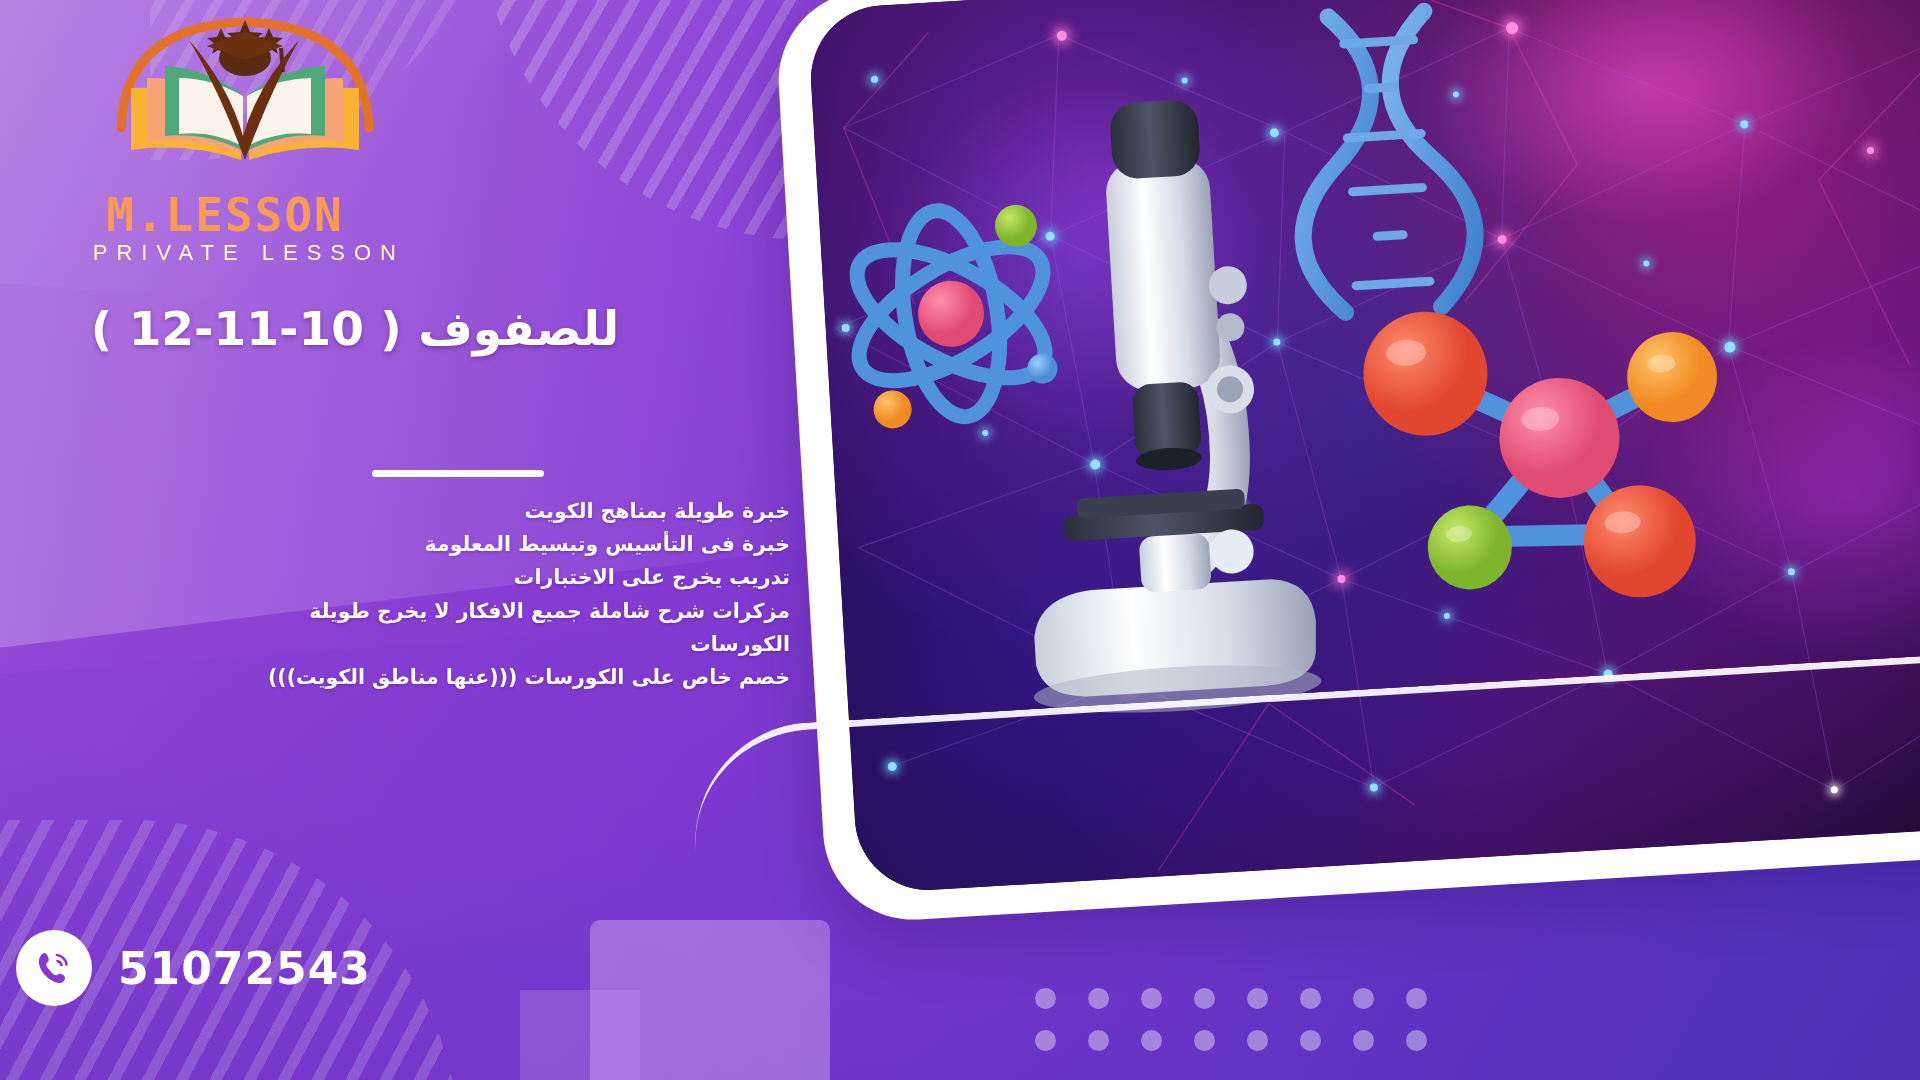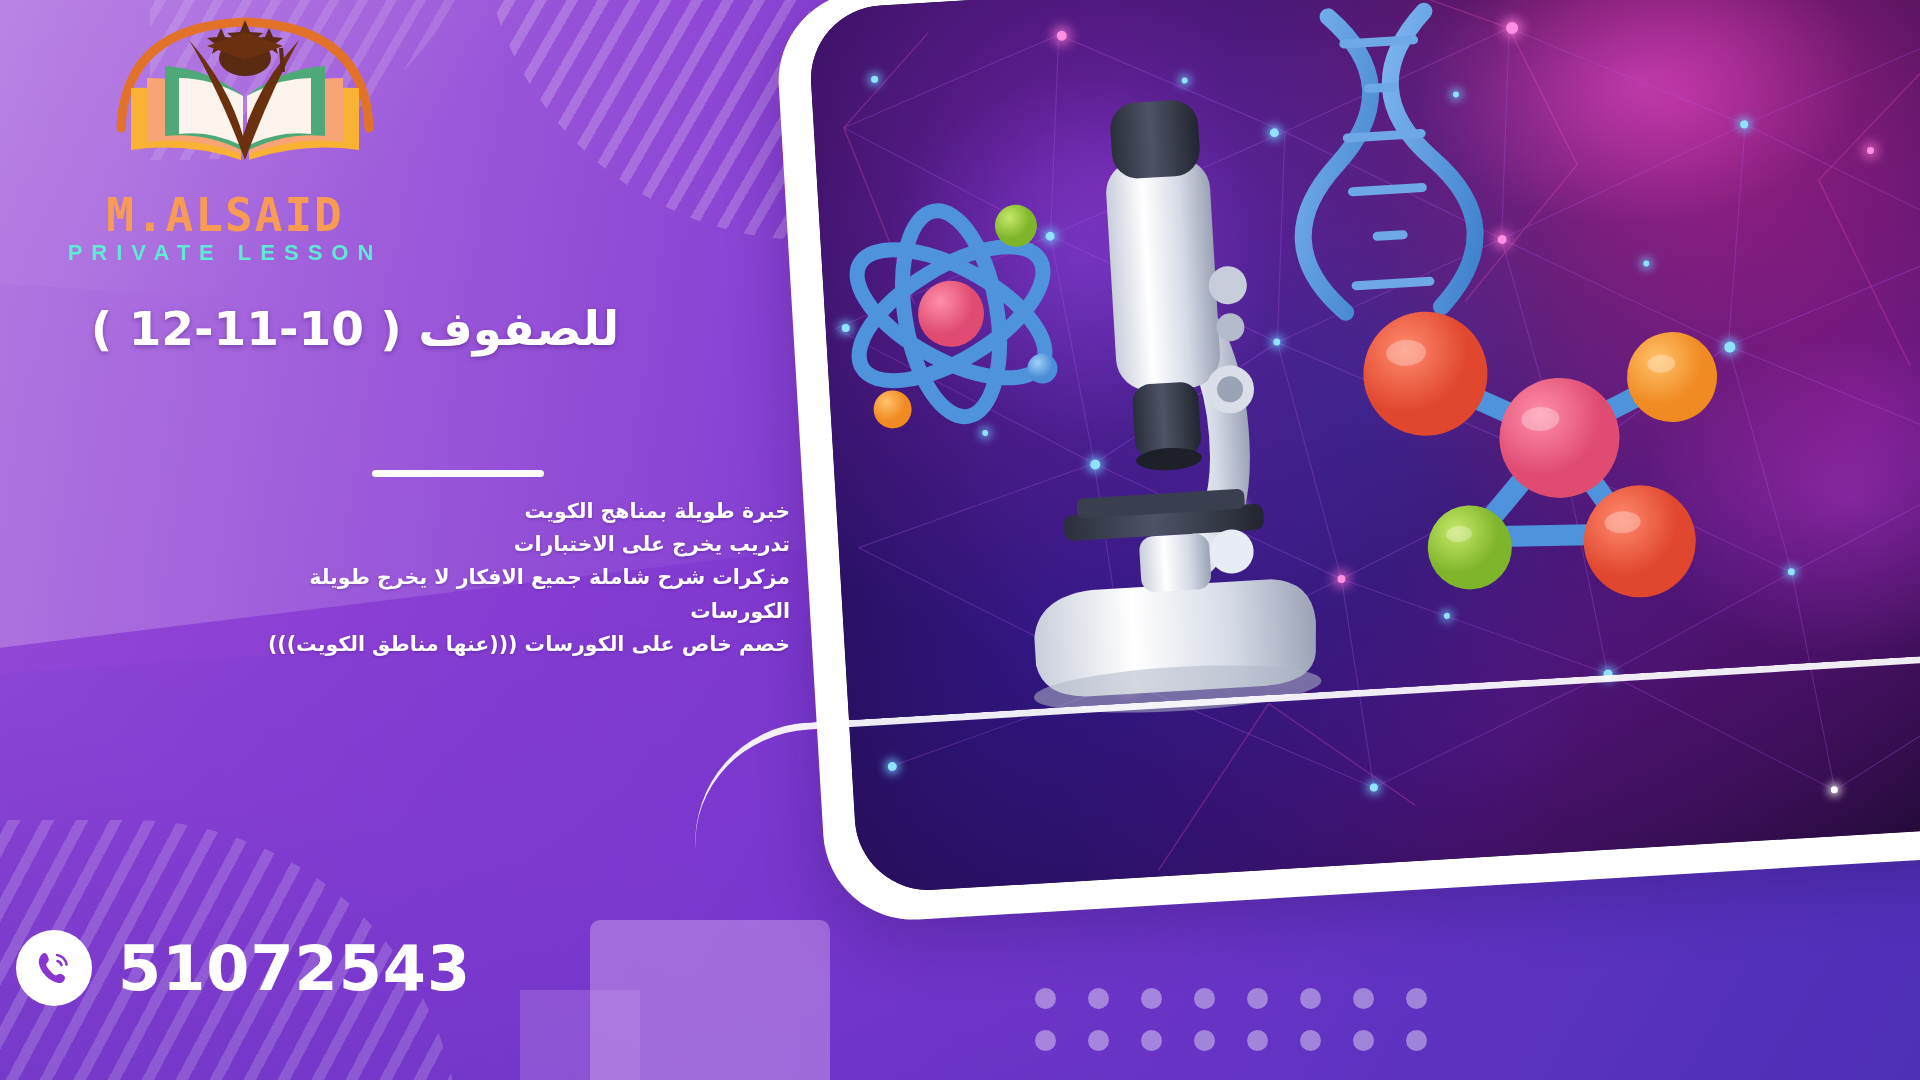--- a/index.html
+++ b/index.html
@@ -140,23 +140,23 @@
 
   .brand-name {
     position:absolute; left:45px; top:188px; width:360px;
     text-align:center;
     font-size:46px; font-weight:bold; letter-spacing:2px;
     color:#F79B55;
     font-family:"DejaVu Sans Mono","Liberation Mono",monospace;
   }
   .brand-sub {
     position:absolute; left:45px; top:240px; width:360px;
-    text-align:center;
+    text-align:right;
     font-size:22px; letter-spacing:9px;
-    color:#5eead4; font-weight:700;
+    color:#fef9c3; font-weight:400;
     font-family:"Liberation Sans",sans-serif;
   }
 
   .headline {
     position:absolute; right:175px; top:296px; width:540px;
     direction:rtl; text-align:center;
     color:#FFFFFF;
     font-size:47px; font-weight:bold; line-height:1.42;
     font-family:"DejaVu Sans","Liberation Sans",sans-serif;
     text-shadow:0 2px 5px rgba(40,10,80,.35);
@@ -182,21 +182,21 @@
     position:absolute; left:16px; top:930px;
     display:flex; align-items:center; gap:26px;
   }
   .phone-icon {
     width:76px; height:76px; border-radius:50%;
     background:#FFFFFF;
     display:flex; align-items:center; justify-content:center;
     flex:0 0 auto;
   }
   .phone-num {
-    font-size:62px; font-weight:bold; color:#FFFFFF;
+    font-size:44px; font-weight:bold; color:#FFFFFF;
     letter-spacing:1px;
     font-family:"DejaVu Sans","Liberation Sans",sans-serif;
   }
 
   
   .dotgrid { position:absolute; left:1035px; bottom:8px; display:grid;
     grid-template-columns:repeat(8,53px); grid-template-rows:repeat(2,42px); }
   .dotgrid i { width:21px; height:21px; border-radius:50%;
     background:rgba(255,255,255,.40); display:block; }
 </style>
@@ -418,31 +418,32 @@
         <path d="M216,68 L216,124 Q184,120 152,136 L152,86 Q184,68 216,68 Z" fill="#FBF3EC"></path>
 
         <path d="M94,30 Q134,76 148,126 Q162,76 204,30 Q176,80 150,150 Q124,80 94,30 Z" fill="#6B3010"></path>
 
         <ellipse cx="150" cy="48" rx="26" ry="18" fill="#5A2A12"></ellipse>
         <path d="M112,36 L150,22 L188,36 L150,50 Z" fill="#6B3010"></path>
         <path d="M186,38 L188,62" stroke="#5A2A12" stroke-width="4" fill="none"></path>
       </svg>
     </div>
 
-    <div class="brand-name">M.ALSAID</div>
+    <div class="brand-name">M.LESSON</div>
     <div class="brand-sub">PRIVATE LESSON</div>
 
     <div class="headline">
       <div>للصفوف ( 10-11-12 )</div>
     </div>
 
     <div class="divider"></div>
 
     <div class="bullets">
       <div>خبرة طويلة بمناهج الكويت</div>
+      <div>خبرة فى التأسيس وتبسيط المعلومة</div>
       <div>تدريب يخرج على الاختبارات</div>
       <div>مزكرات شرح شاملة جميع الافكار لا يخرج طويلة</div>
       <div>الكورسات</div>
       <div>خصم خاص على الكورسات (((عنها مناطق الكويت)))</div>
     </div>
 
     <div class="phone-row">
       <div class="phone-icon">
         <svg viewBox="0 0 48 48" width="48" height="48">
           <path d="M14.5,9 C17,9 18.5,13.5 18.8,15.6 C19.1,17.7 16.6,18.8 16.2,20.3

